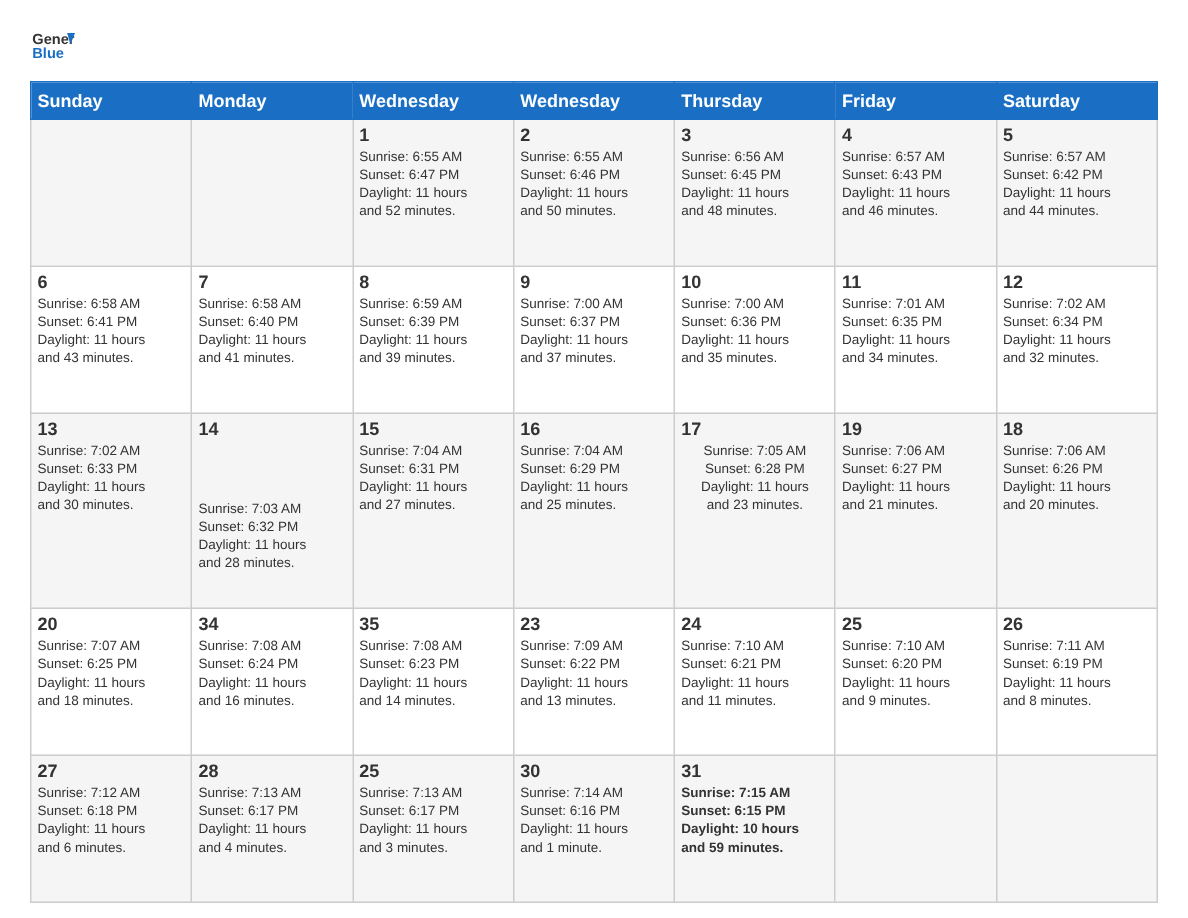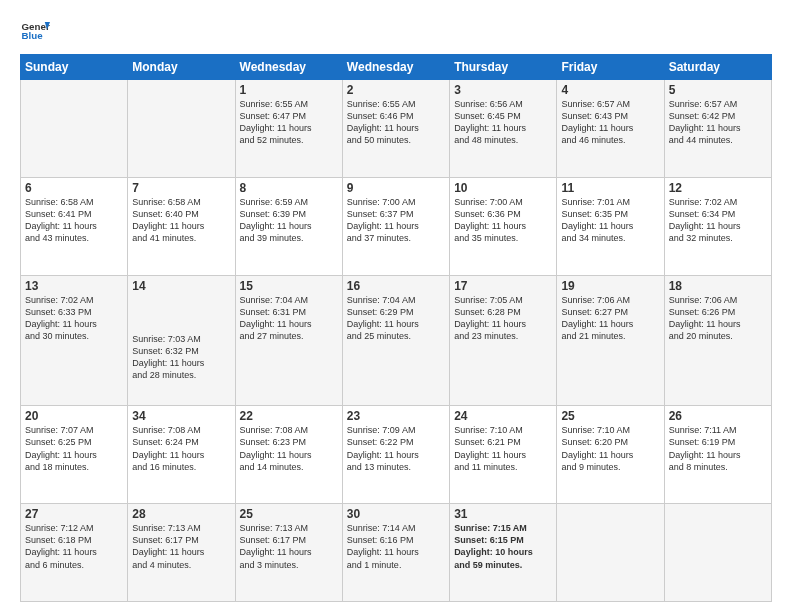--- a/index.html
+++ b/index.html
@@ -232,21 +232,21 @@
           </td>
           <td>
             <div class="day-num">16</div>
             <div class="cell-info" style="white-space: pre-line;">Sunrise: 7:04 AM
 Sunset: 6:29 PM
 Daylight: 11 hours
 and 25 minutes.</div>
           </td>
           <td>
             <div class="day-num">17</div>
-            <div class="cell-info" style="white-space: pre-line;">Sunrise: 7:05 AM
+            <div class="cell-info" style="white-space: pre-line; text-align: center;">Sunrise: 7:05 AM
 Sunset: 6:28 PM
 Daylight: 11 hours
 and 23 minutes.</div>
           </td>
           <td>
             <div class="day-num">19</div>
             <div class="cell-info" style="white-space: pre-line;">Sunrise: 7:06 AM
 Sunset: 6:27 PM
 Daylight: 11 hours
 and 21 minutes.</div>
@@ -268,21 +268,21 @@
 and 18 minutes.</div>
           </td>
           <td>
             <div class="day-num">34</div>
             <div class="cell-info" style="white-space: pre-line;">Sunrise: 7:08 AM
 Sunset: 6:24 PM
 Daylight: 11 hours
 and 16 minutes.</div>
           </td>
           <td>
-            <div class="day-num">22</div>
+            <div class="day-num">35</div>
             <div class="cell-info" style="white-space: pre-line;">Sunrise: 7:08 AM
 Sunset: 6:23 PM
 Daylight: 11 hours
 and 14 minutes.</div>
           </td>
           <td>
             <div class="day-num">23</div>
             <div class="cell-info" style="white-space: pre-line;">Sunrise: 7:09 AM
 Sunset: 6:22 PM
 Daylight: 11 hours

